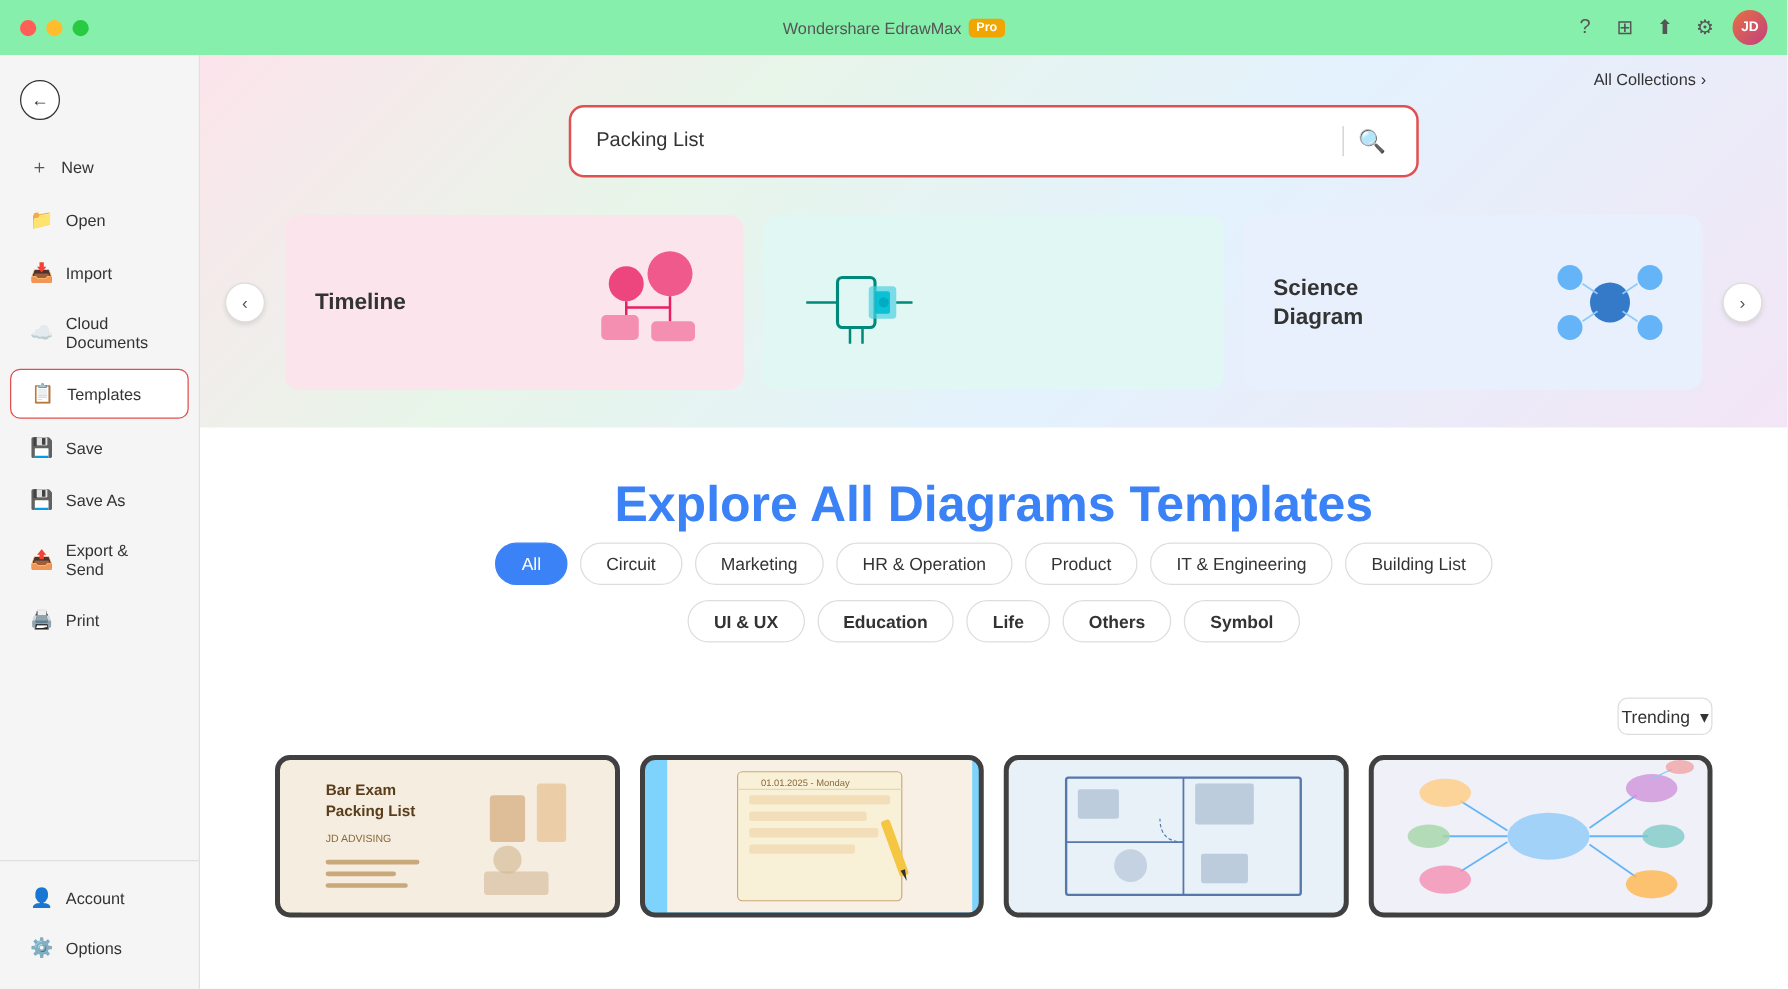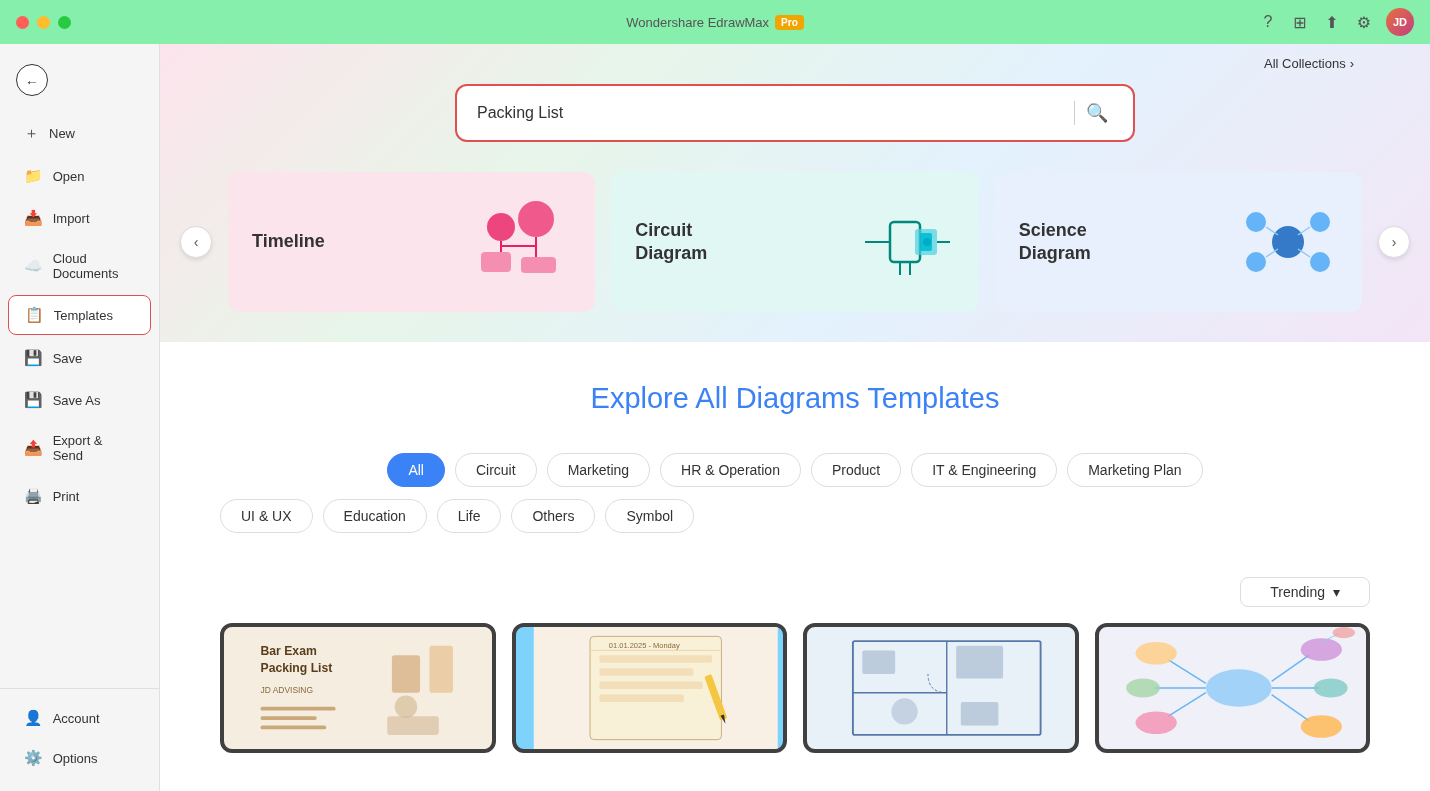--- a/index.html
+++ b/index.html
@@ -264,55 +264,56 @@
       height: 100px;
       display: flex;
       align-items: center;
       justify-content: center;
     }
 
     
     .collections-link {
       position: absolute;
       top: 12px;
-      right: 76px;
+      right: 65px;
       font-size: 13px;
       color: #333;
       cursor: pointer;
       display: flex;
       align-items: center;
       gap: 4px;
     }
 
     
     .explore-section {
       padding: 40px 60px 20px;
       text-align: center;
     }
     .explore-title {
-      font-size: 29px;
-      font-weight: 400;
+      font-size: 40px;
+      font-weight: 700;
       color: #222;
-      margin-bottom: 38px;
+      margin-bottom: 7px;
     }
     .explore-title span {
       color: #3b82f6;
     }
     .filter-pills {
       display: flex;
       flex-wrap: wrap;
       gap: 10px;
       justify-content: center;
       margin-bottom: 12px;
     }
     .filter-row {
       display: flex;
       gap: 10px;
-      justify-content: flex-start;
+      justify-content: center;
       margin-bottom: 24px;
+      font-weight: bold;
     }
     .pill {
       padding: 8px 20px;
       border-radius: 20px;
       border: 1.5px solid #ddd;
       background: white;
       font-size: 14px;
       cursor: pointer;
       color: #333;
     }
@@ -328,21 +329,21 @@
       justify-content: flex-end;
       padding: 0 60px;
       margin-bottom: 16px;
     }
     .sort-dropdown {
       display: flex;
       align-items: center;
       gap: 8px;
       border: 1.5px solid #ddd;
       border-radius: 8px;
-      padding: 6px 29px;
+      padding: 6px 2px;
       font-size: 14px;
       cursor: pointer;
       background: white;
       color: #333;
     }
 
     
     .templates-grid {
       display: grid;
       grid-template-columns: repeat(4, 1fr);
@@ -477,21 +478,20 @@
                 <rect x="10" y="55" width="30" height="20" rx="4" fill="#f48fb1"></rect>
                 <rect x="50" y="60" width="35" height="16" rx="4" fill="#f48fb1"></rect>
                 <line x1="30" y1="44" x2="30" y2="55" stroke="#e91e63" stroke-width="2"></line>
                 <line x1="65" y1="40" x2="65" y2="60" stroke="#e91e63" stroke-width="2"></line>
                 <line x1="30" y1="49" x2="65" y2="49" stroke="#e91e63" stroke-width="2"></line>
               </svg>
             </div>
           </div>
 
           <div class="carousel-card card-teal">
-            <div class="card-label">Circuit Diagram</div>
             <div class="card-image">
               <svg width="100" height="90" viewBox="0 0 100 90">
                 <rect x="35" y="25" width="30" height="40" rx="4" fill="none" stroke="#00897b" stroke-width="2.5"></rect>
                 <rect x="60" y="32" width="22" height="26" rx="3" fill="#4dd0e1" opacity="0.7"></rect>
                 <rect x="65" y="36" width="12" height="18" rx="2" fill="#00bcd4" opacity="0.9"></rect>
                 <line x1="10" y1="45" x2="35" y2="45" stroke="#00897b" stroke-width="2"></line>
                 <line x1="82" y1="45" x2="95" y2="45" stroke="#00897b" stroke-width="2"></line>
                 <circle cx="72" cy="45" r="4" fill="#00acc1"></circle>
                 <line x1="45" y1="65" x2="45" y2="78" stroke="#00897b" stroke-width="2"></line>
                 <line x1="55" y1="65" x2="55" y2="78" stroke="#00897b" stroke-width="2"></line>
@@ -526,21 +526,21 @@
     <div class="explore-section">
       <div class="explore-title"><span>Explore </span><span style="color:#3b82f6;">All Diagrams Templates</span></div>
 
       <div class="filter-pills">
         <div class="pill active">All</div>
         <div class="pill">Circuit</div>
         <div class="pill">Marketing</div>
         <div class="pill">HR &amp; Operation</div>
         <div class="pill">Product</div>
         <div class="pill">IT &amp; Engineering</div>
-        <div class="pill">Marketing Plan</div>
+        <div class="pill">Building List</div>
       </div>
 
       <div class="filter-row">
         <div class="pill">UI &amp; UX</div>
         <div class="pill">Education</div>
         <div class="pill">Life</div>
         <div class="pill">Others</div>
         <div class="pill">Symbol</div>
       </div>
     </div>

